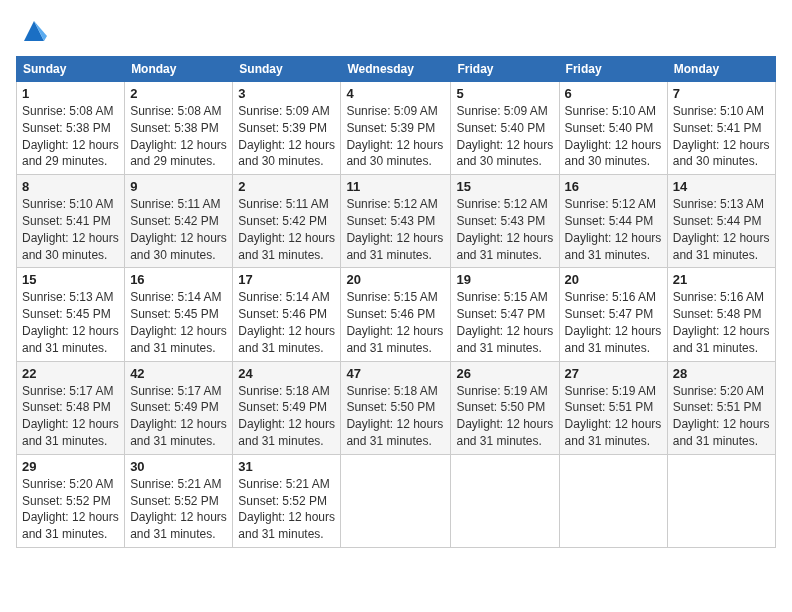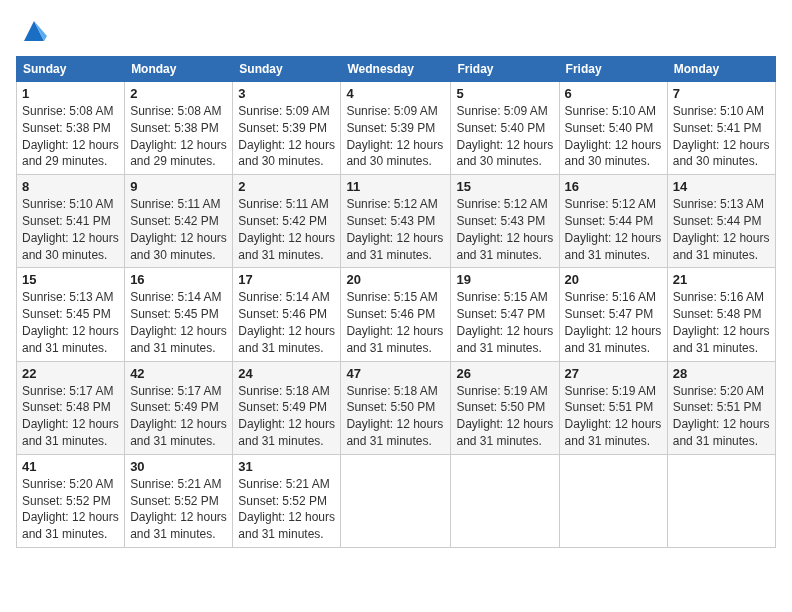--- a/index.html
+++ b/index.html
@@ -235,21 +235,21 @@
             <span class="day-num">27</span>
 <div class="day-detail">Sunrise: 5:19 AM<br>Sunset: 5:51 PM<br>Daylight: 12 hours and 31 minutes.</div>
           </td>
           <td>
             <span class="day-num">28</span>
 <div class="day-detail">Sunrise: 5:20 AM<br>Sunset: 5:51 PM<br>Daylight: 12 hours and 31 minutes.</div>
           </td>
         </tr>
         <tr class="last-row">
           <td>
-            <span class="day-num">41</span>
+            <span class="day-num">29</span>
 <div class="day-detail">Sunrise: 5:20 AM<br>Sunset: 5:52 PM<br>Daylight: 12 hours and 31 minutes.</div>
           </td>
           <td>
             <span class="day-num">30</span>
 <div class="day-detail">Sunrise: 5:21 AM<br>Sunset: 5:52 PM<br>Daylight: 12 hours and 31 minutes.</div>
           </td>
           <td>
             <span class="day-num">31</span>
 <div class="day-detail">Sunrise: 5:21 AM<br>Sunset: 5:52 PM<br>Daylight: 12 hours and 31 minutes.</div>
           </td>

